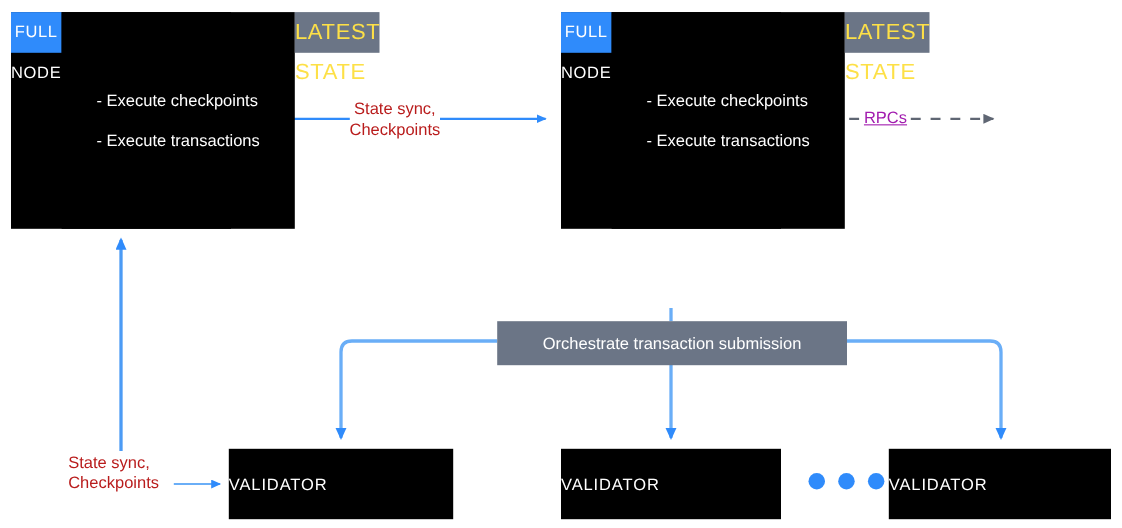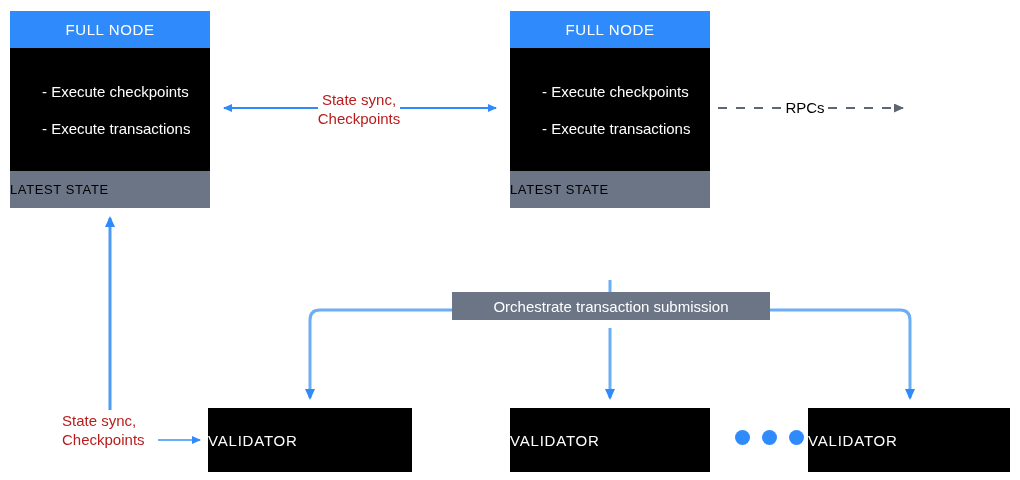--- a/index.html
+++ b/index.html
@@ -22,21 +22,21 @@
     left: 0;
     top: 0;
     width: 1020px;
     height: 480px;
     pointer-events: none;
   }
   .node-box {
     position: absolute;
     box-sizing: border-box;
     display: flex;
-    flex-direction: column;
+    flex-direction: row;
     background: #000000;
   }
   .node-header {
     background: #2f8bfb;
     color: #ffffff;
     font-size: 15px;
     letter-spacing: 0.6px;
     text-align: center;
     line-height: 37px;
     height: 37px;
@@ -51,22 +51,22 @@
     gap: 20px;
     padding: 0 32px;
     box-sizing: border-box;
   }
   .node-body .bullet {
     font-size: 15px;
     white-space: nowrap;
   }
   .node-footer {
     background: #6b7586;
-    color: #000000;
-    font-size: 13px;
+    color: #fde047;
+    font-size: 20px;
     letter-spacing: 0.6px;
     text-align: left;
     line-height: 37px;
     height: 37px;
   }
   .validator-box {
     position: absolute;
     box-sizing: border-box;
     background: #000000;
     color: #ffffff;
@@ -168,26 +168,26 @@
     <div class="node-body">
       <div class="bullet">- Execute checkpoints</div>
       <div class="bullet">- Execute transactions</div>
     </div>
     <div class="node-footer">LATEST STATE</div>
   </div>
 
   <div class="edge-label" style="left:299px; top:90px; width:120px;">State sync,
 Checkpoints</div>
 
-  <div class="edge-label" style="left:782px; top:98px; width:46px; color:#000000; line-height:20px;">RPCs</div>
+  <div class="edge-label" style="left:782px; top:98px; width:46px; color:#a21caf; line-height:20px;text-decoration:underline;">RPCs</div>
 
   <div class="edge-label left-align" style="left:62px; top:411px; width:110px;">State sync,
 Checkpoints</div>
 
-  <div class="orchestrate-box" style="left:452px; top:292px; width:318px; height:28px;">
+  <div class="orchestrate-box" style="left:452px; top:292px; width:318px; height:40px;">
     <span>Orchestrate transaction submission</span>
   </div>
 
   <div class="validator-box" style="left:208px; top:408px; width:204px; height:64px;">
     <span>VALIDATOR</span>
   </div>
 
   <div class="validator-box" style="left:510px; top:408px; width:200px; height:64px;">
     <span>VALIDATOR</span>
   </div>

